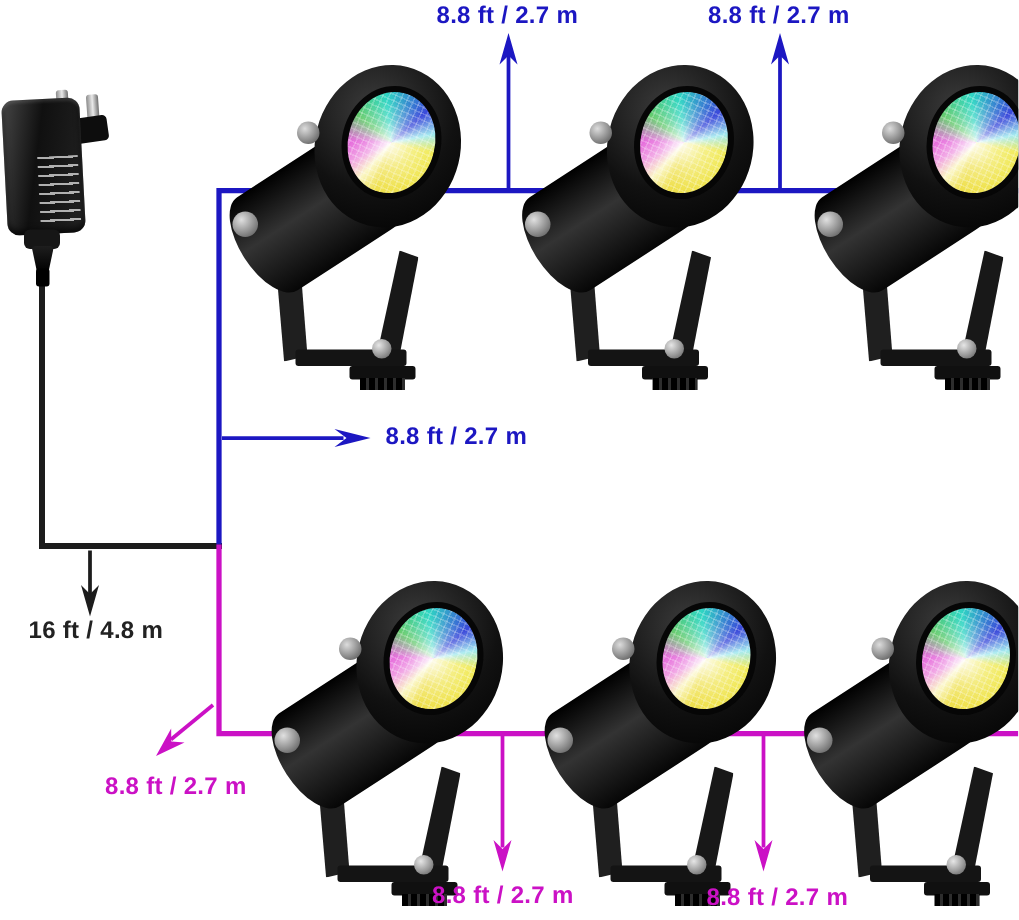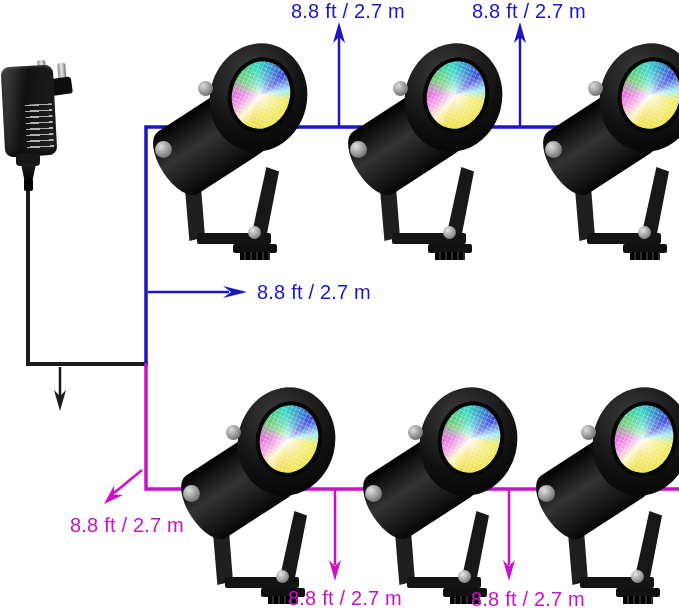--- a/index.html
+++ b/index.html
@@ -3,21 +3,21 @@
 <meta charset="utf-8">
 <style>
   html,body{margin:0;padding:0;background:#fff;}
   .stage{
     position:relative;width:679px;height:613px;background:#ffffff;
     overflow:hidden;font-family:"Liberation Sans","DejaVu Sans",sans-serif;
   }
   .stage svg.wires{position:absolute;left:0;top:0;}
   
   .lbl{
-    position:absolute;font-size:20px;font-weight:400;letter-spacing:.2px;
+    position:absolute;font-size:16px;font-weight:700;letter-spacing:.2px;
     white-space:nowrap;line-height:22px;
   }
   .c-blue{color:#1c17c2;}
   .c-mag{color:#cb11c5;}
   .c-blk{color:#222222;}
   
   .adp{position:absolute;}
   .adp-prong{position:absolute;width:8px;border-radius:2px;
     background:linear-gradient(90deg,#8a8a8a,#e9e9e9 50%,#6f6f6f);transform:rotate(-4deg);}
   .adp-prong.p1{left:38px;top:60px;height:26px;}
@@ -183,17 +183,18 @@
       <div class="lp lt-body"></div>
       <div class="lp lt-tail-screw"></div>
       <div class="lp lt-rim"></div>
       <div class="lp lt-lens"></div>
       <div class="lp lt-screw-top"></div>
     </div>
 
   <div class="lbl c-blue" style="left:291px;top:0">8.8 ft / 2.7 m</div>
   <div class="lbl c-blue" style="left:472px;top:0">8.8 ft / 2.7 m</div>
   <div class="lbl c-blue" style="left:257px;top:281px">8.8 ft / 2.7 m</div>
+  <div class="lbl c-blk" style="left:19px;top:410px">16 ft / 4.8 m</div>
   <div class="lbl c-mag" style="left:70px;top:514px">8.8 ft / 2.7 m</div>
   <div class="lbl c-mag" style="left:288px;top:587px">8.8 ft / 2.7 m</div>
   <div class="lbl c-mag" style="left:471px;top:588px">8.8 ft / 2.7 m</div>
 
 </div>
 
 </body></html>

